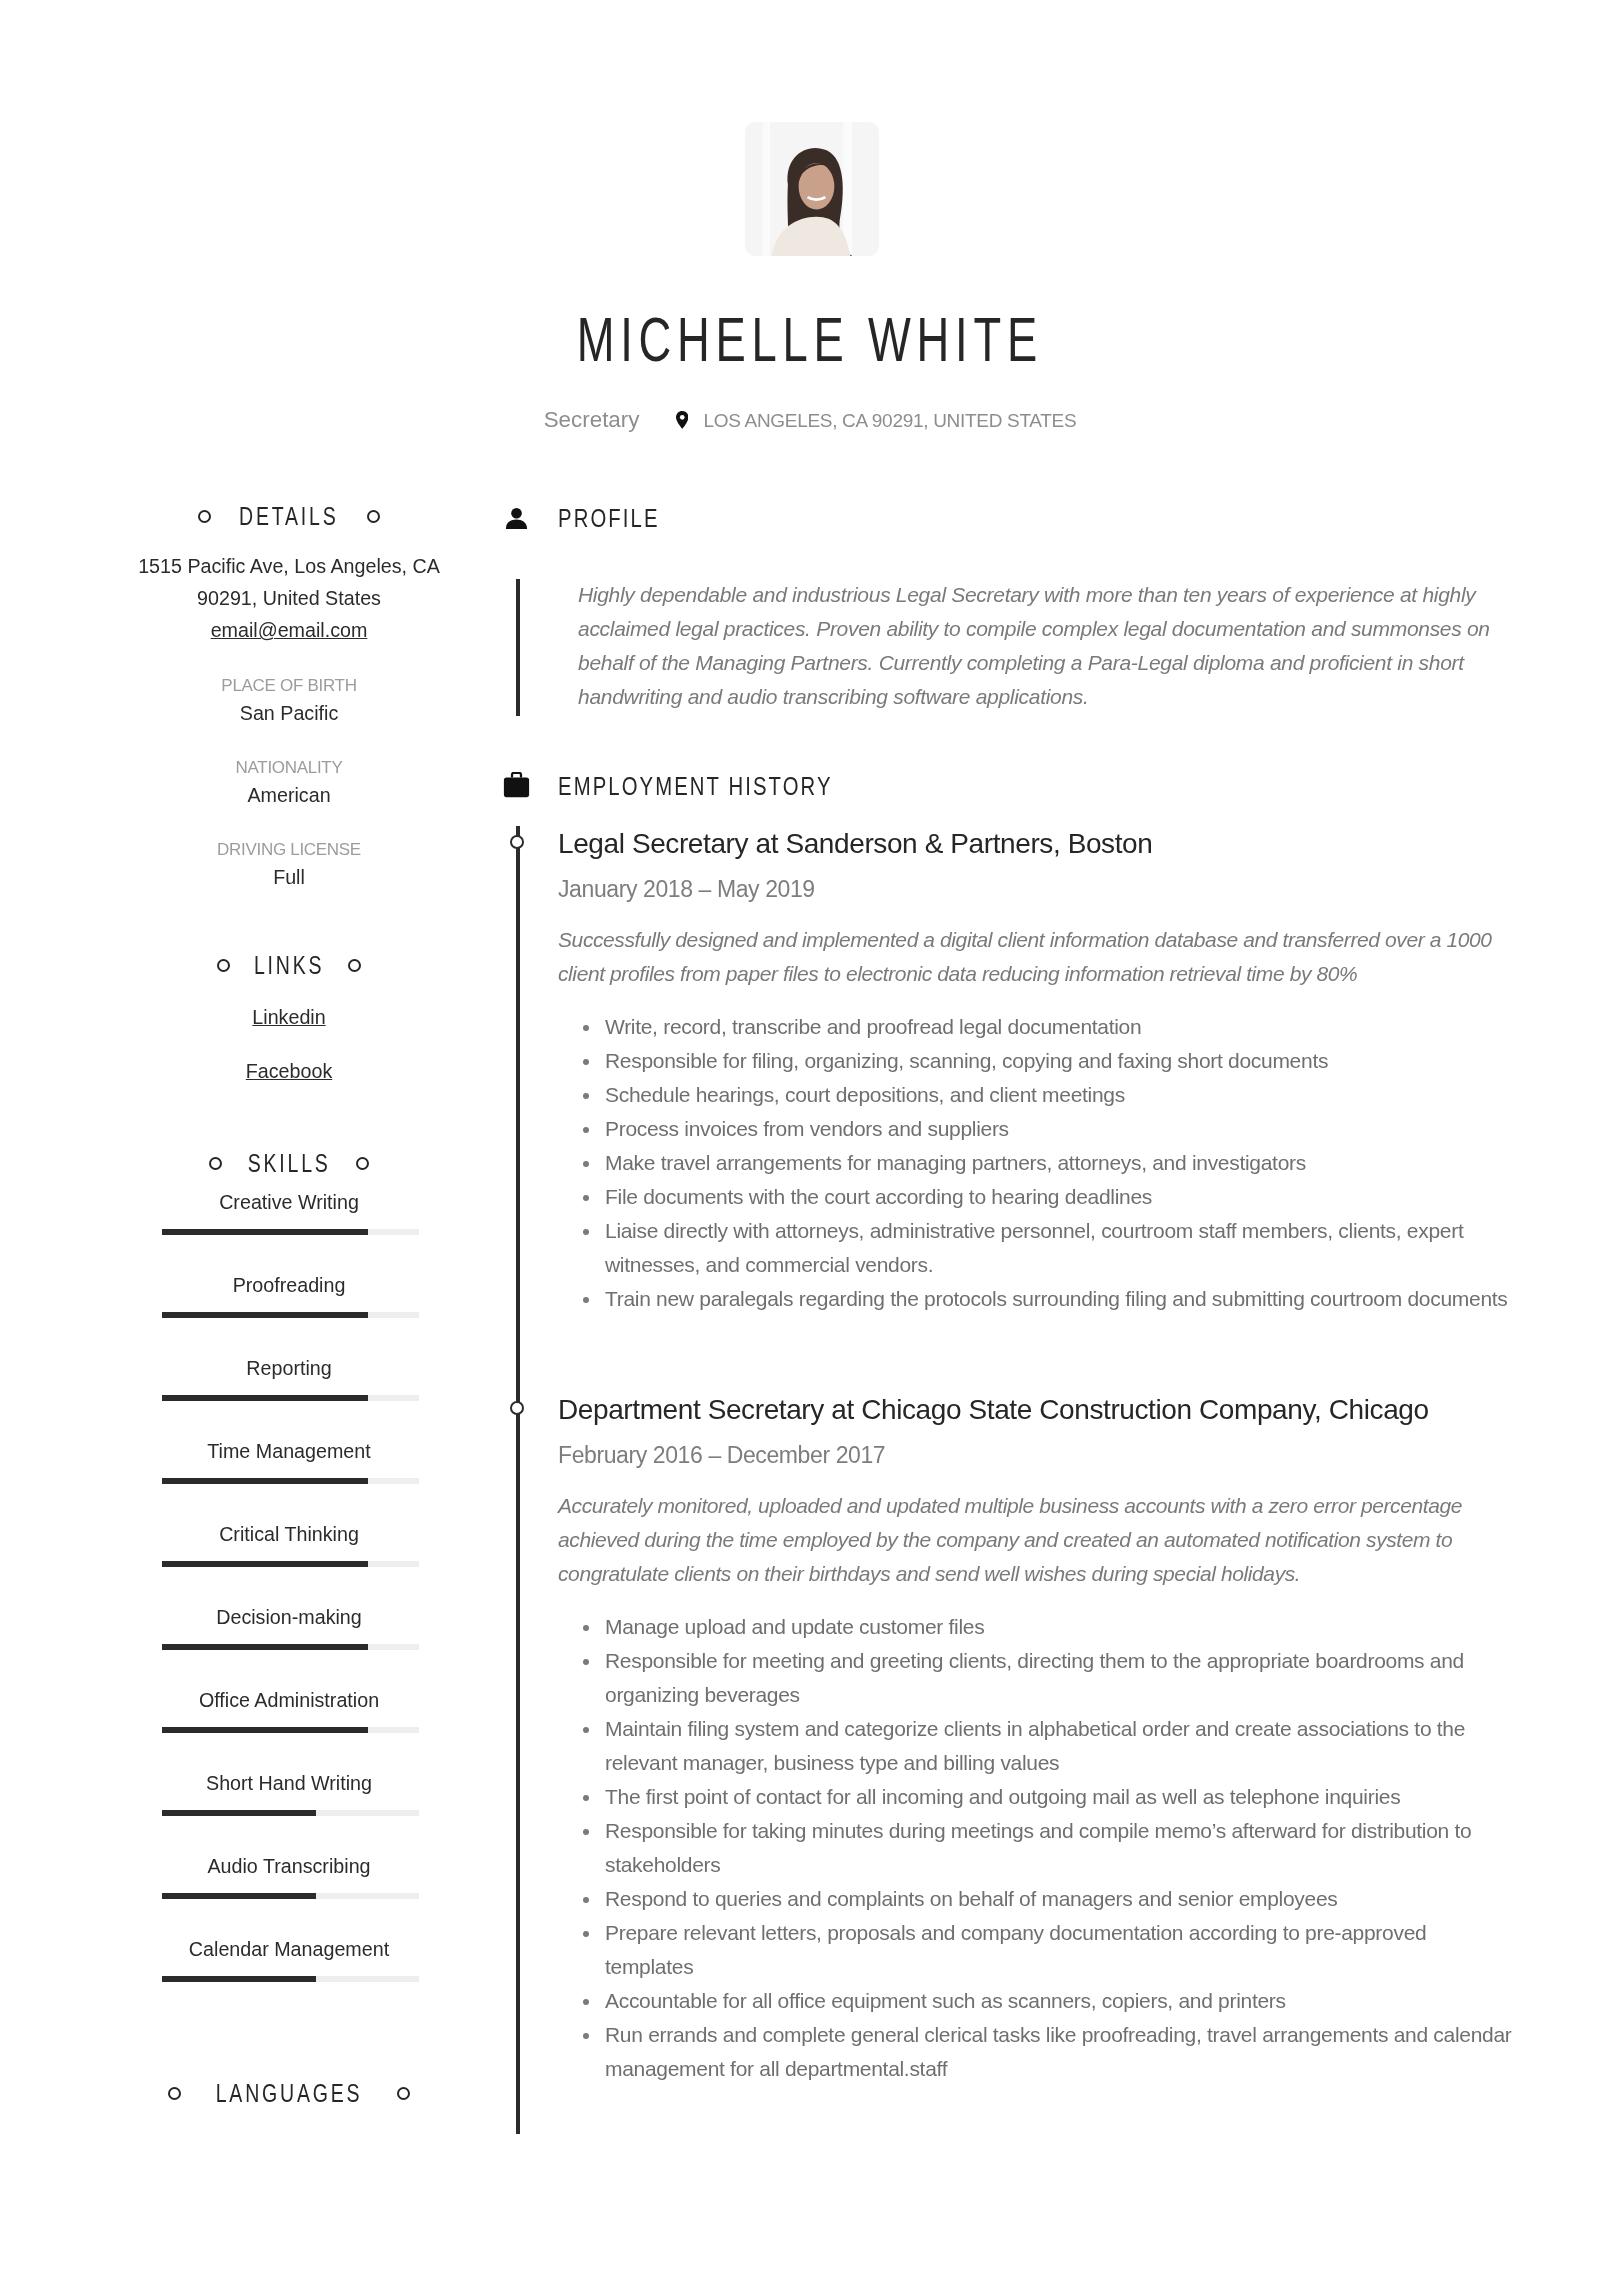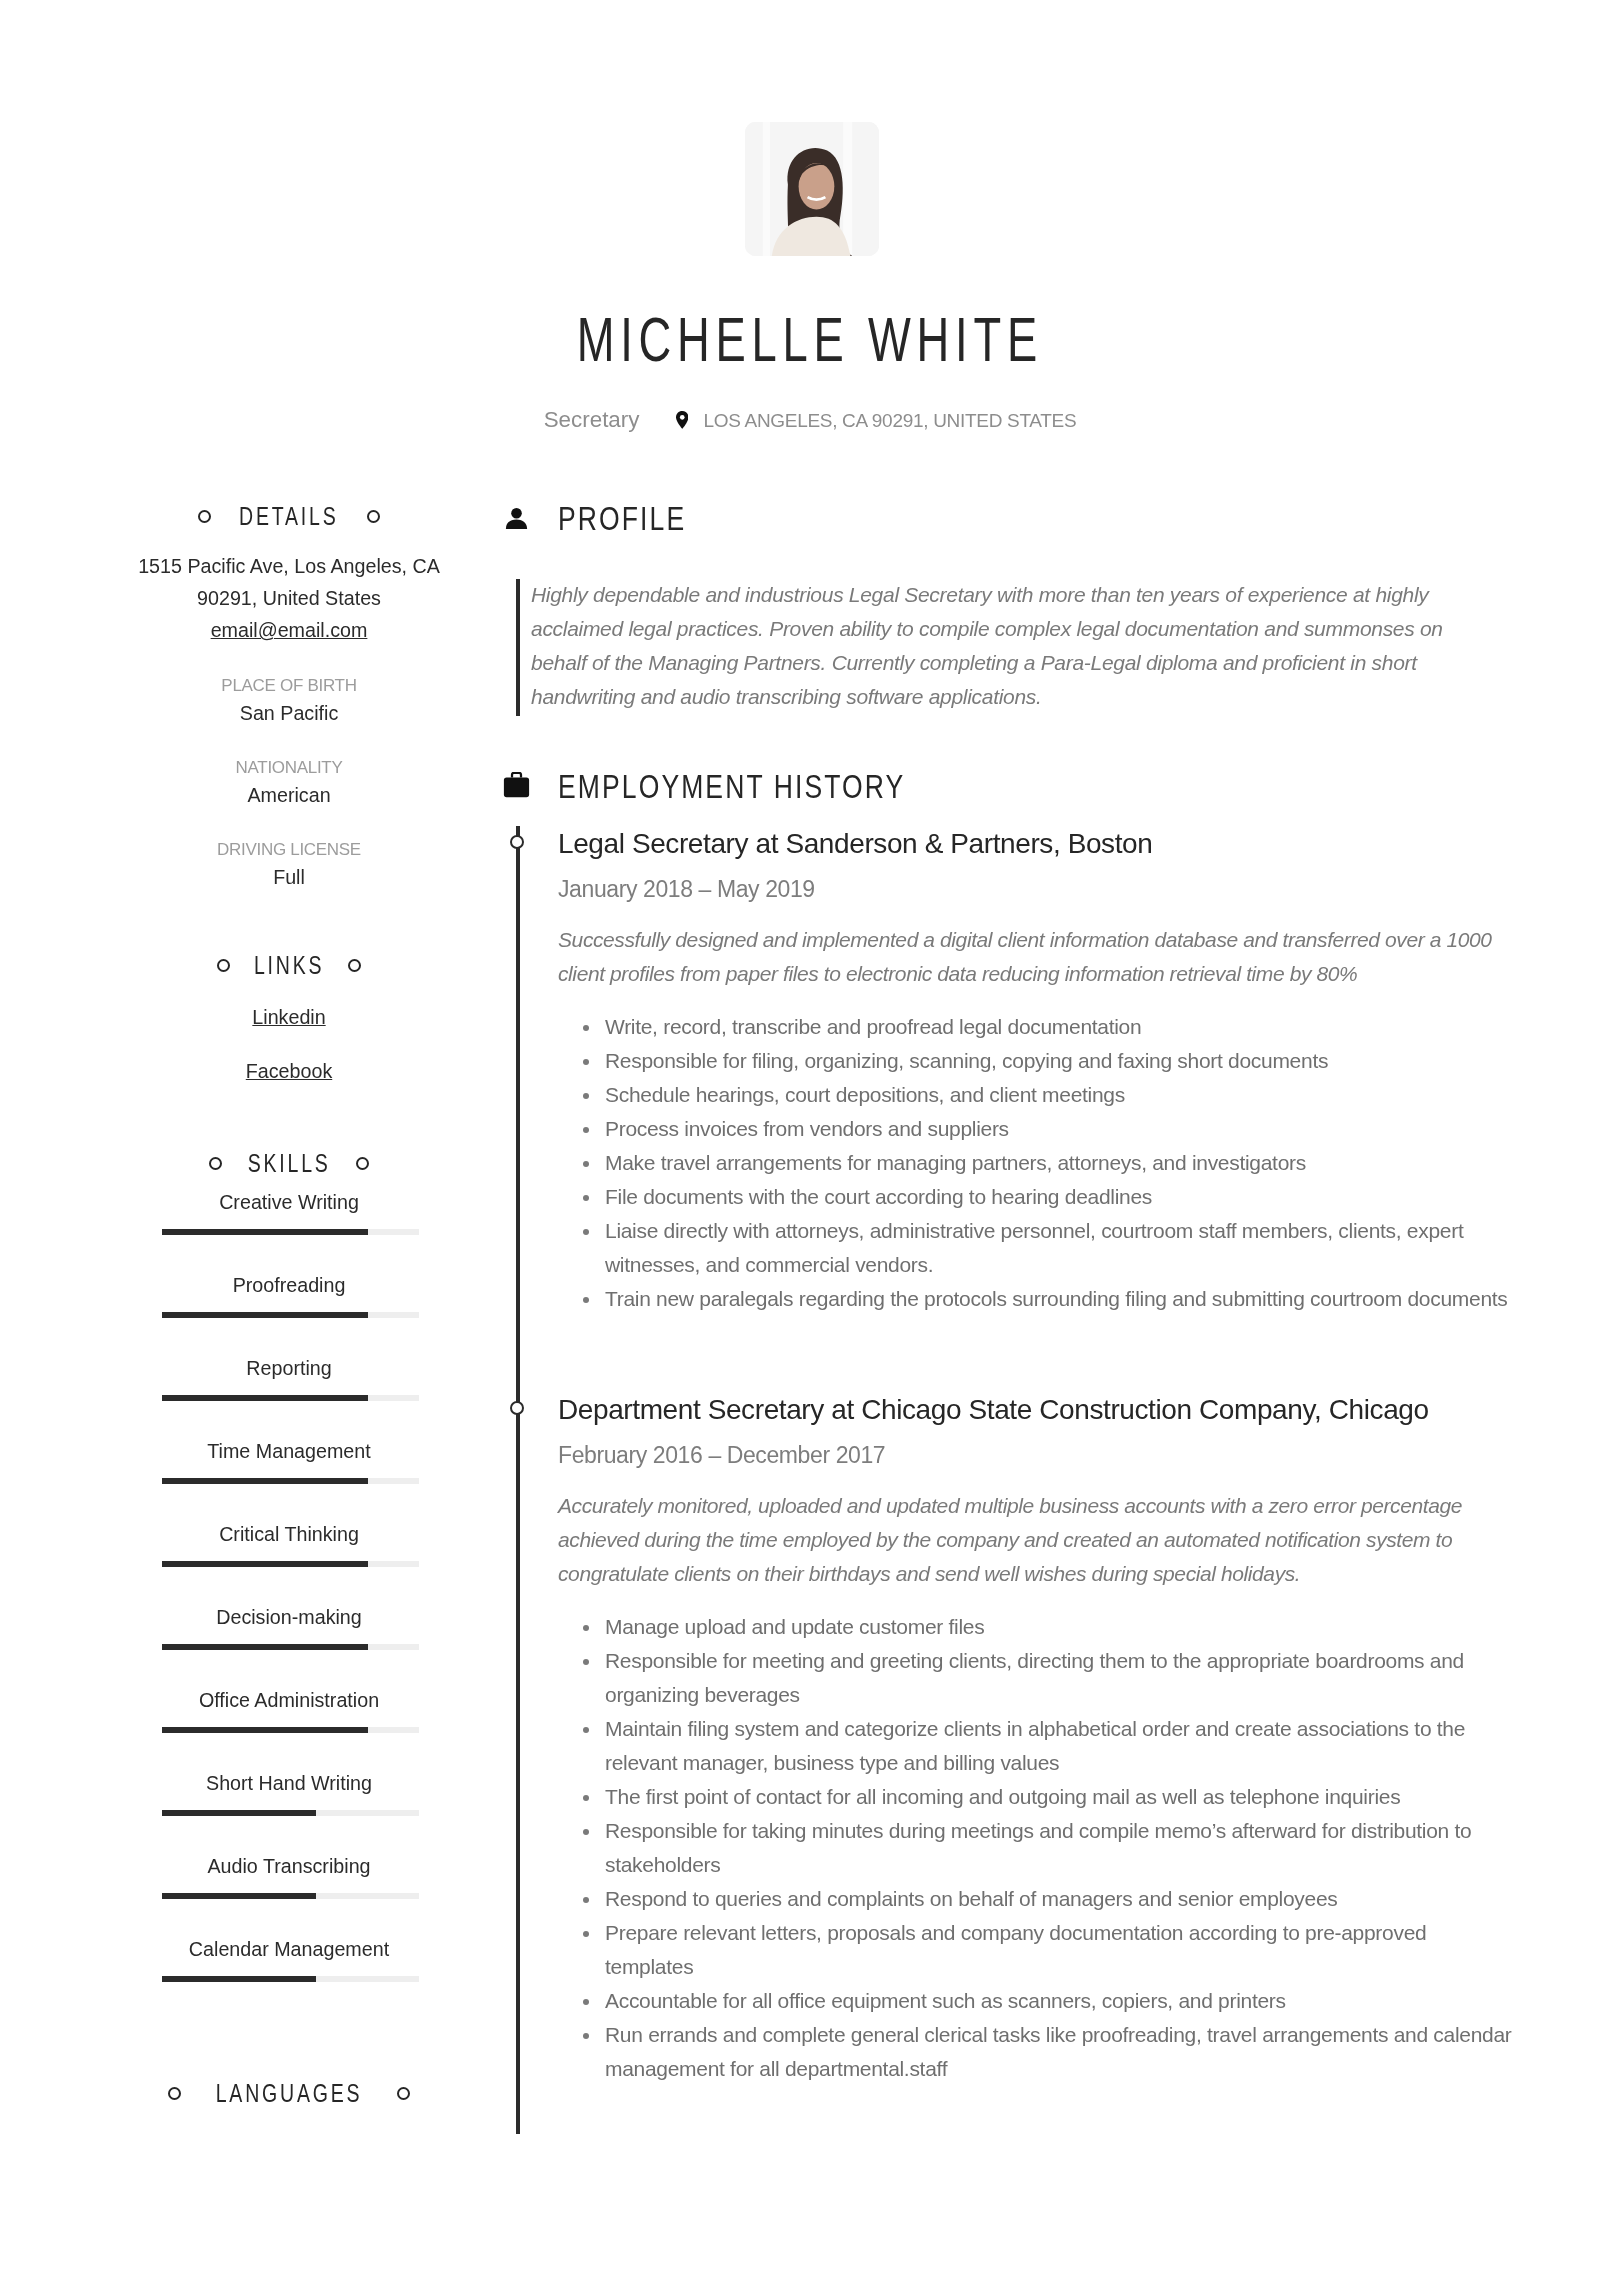--- a/index.html
+++ b/index.html
@@ -28,24 +28,24 @@
   .val { font-size:19.7px; line-height:30px; color:#2b2b2b; }
   .link { font-size:19.7px; line-height:32px; color:#2b2b2b; text-decoration:underline; display:inline-block; }
 
   .skill { height:83px; position:relative; }
   .skill .sname { font-size:19.7px; line-height:29px; padding-top:0; color:#2b2b2b; }
   .skill .bar { position:absolute; left:37px; width:257px; height:5.4px; top:41px; background:#eeeeee; }
   .skill .fill { height:5.4px; background:#2b2b2b; }
 
   
   .sec-icon { width:23px; height:23px; }
-  .r-head { font-size:34px; letter-spacing:2.7px; color:#262626; line-height:32px; }
+  .r-head { font-size:26px; letter-spacing:2.7px; color:#262626; line-height:32px; }
   .r-head span { display:inline-block; transform:scaleX(0.78); transform-origin:left center; }
   .vline { background:#2b2b2b; width:3.6px; }
-  .profile-text { left:531px; top:578px; width:949px; font-size:21px; line-height:34px; font-style:italic; color:#7a7a7a; letter-spacing:-0.3px; }
+  .profile-text { left:578px; top:578px; width:949px; font-size:21px; line-height:34px; font-style:italic; color:#7a7a7a; letter-spacing:-0.3px; }
   .job-title { font-size:28px; line-height:36px; color:#262626; letter-spacing:-0.4px; }
   .job-date { font-size:23px; line-height:32px; color:#7d7d7d; letter-spacing:-0.4px; margin-top:10.7px; }
   .job-desc { font-size:21px; line-height:34px; font-style:italic; color:#7a7a7a; margin-top:18px; letter-spacing:-0.4px; }
   .bullets { margin:19.7px 0 0 0; padding:0 0 0 47px; list-style:none; }
   .bullets li { position:relative; font-size:21px; line-height:34px; color:#6f6f6f; letter-spacing:-0.3px; }
   .bullets li::before { content:""; position:absolute; left:-22.4px; top:14.3px; width:6.3px; height:6.3px; border-radius:50%; background:#7a7a7a; }
   .node { position:absolute; width:9.9px; height:9.9px; border:2.2px solid #2b2b2b; border-radius:50%; background:#fff; }
 </style>
 </head>
 <body>

